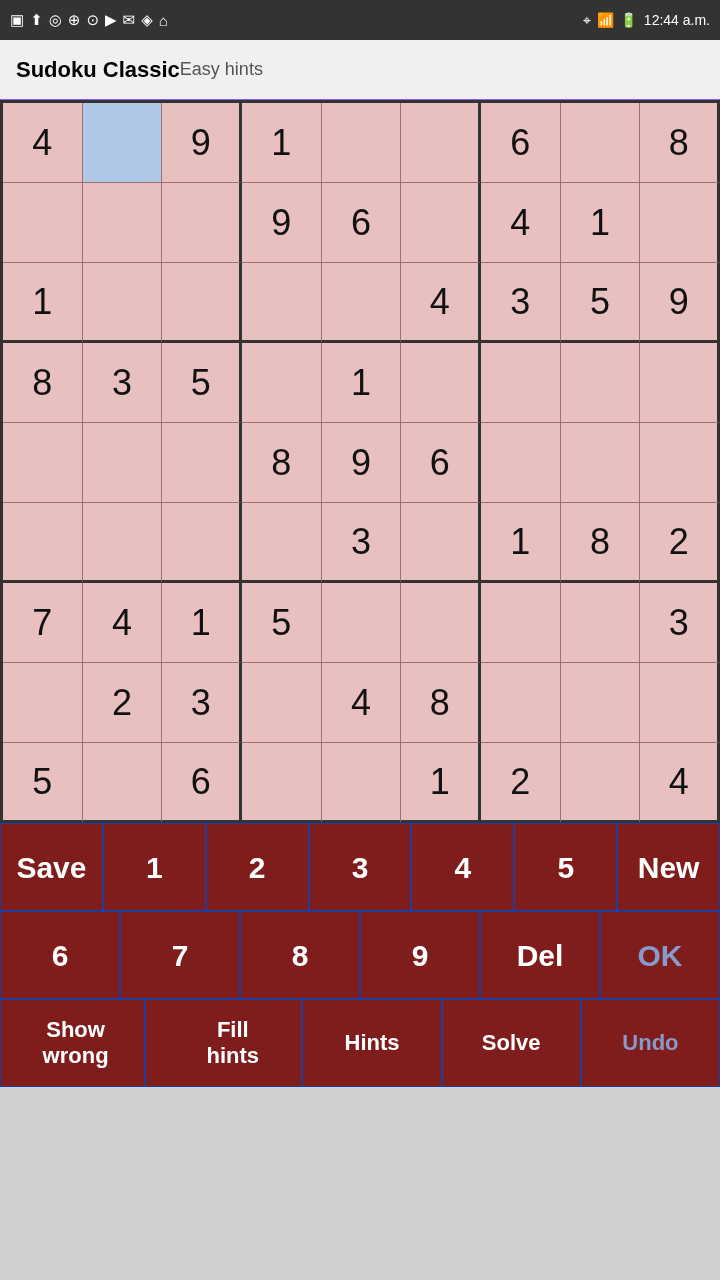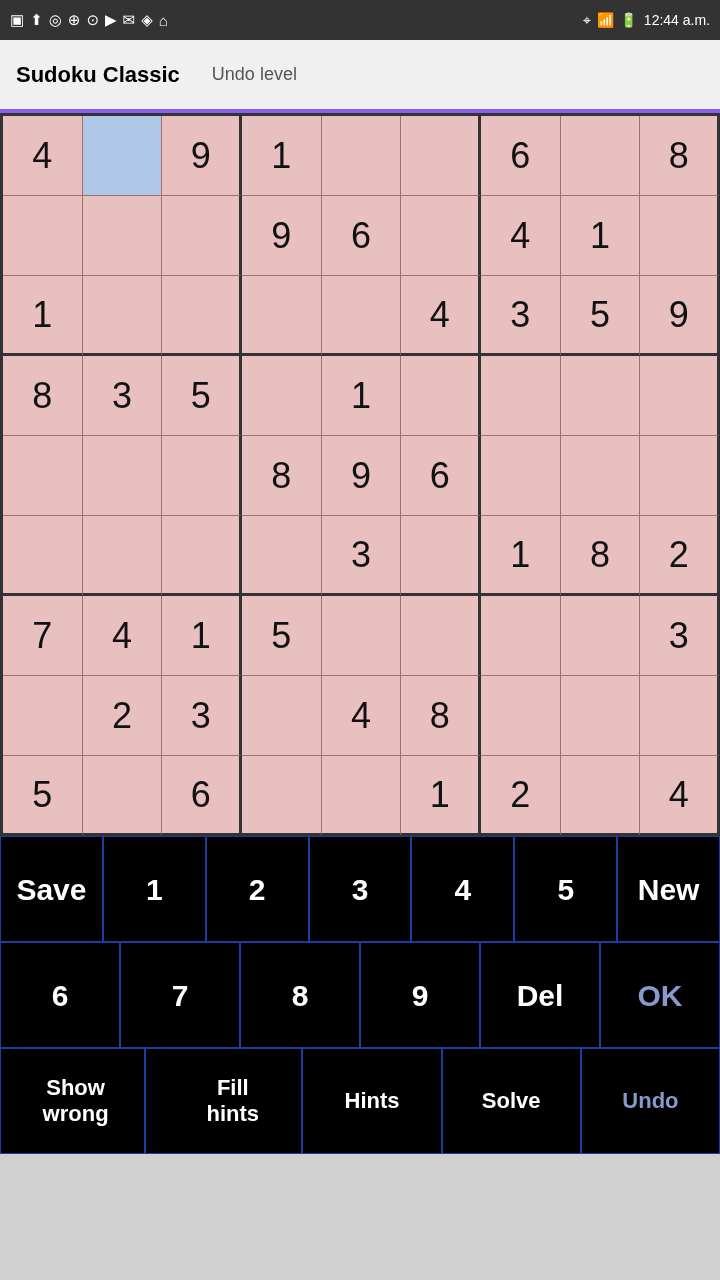--- a/index.html
+++ b/index.html
@@ -21,27 +21,27 @@
       padding: 0 10px;
       color: white;
       font-size: 15px;
     }
     .status-left { display: flex; gap: 6px; align-items: center; }
     .status-right { display: flex; gap: 6px; align-items: center; font-size: 14px; }
 
     
     #title-bar {
       width: 720px;
-      height: 73px;
+      height: 60px;
       background: #f0f0f0;
       display: flex;
       align-items: center;
       padding: 0 16px;
-      gap: 32px;
-      border-bottom: 4px solid #8b5cf6;
+      gap: 0;
+      border-bottom: 1px solid #8b5cf6;
     }
     #app-title {
       font-size: 22px;
       font-weight: bold;
       color: #000;
     }
     #level-label {
       font-size: 18px;
       color: #555;
     }
@@ -77,22 +77,22 @@
     #controls {
       width: 720px;
       background: #2255cc;
     }
     .ctrl-row {
       display: flex;
       width: 720px;
     }
     .ctrl-btn {
       flex: 1;
-      height: 106px;
-      background: #000000;
+      height: 88px;
+      background: #7f1d1d;
       border: 1px solid #1a3fa0;
       color: white;
       font-size: 30px;
       font-weight: bold;
       display: flex;
       align-items: center;
       justify-content: center;
       cursor: pointer;
       text-align: center;
       line-height: 1.1;
@@ -125,21 +125,21 @@
   <div class="status-right">
     <span>⌖</span>
     <span>📶</span>
     <span>🔋</span>
     <span>12:44 a.m.</span>
   </div>
 </div>
 
 <div id="title-bar">
   <span id="app-title">Sudoku Classic</span>
-  <span id="level-label">Undo level</span>
+  <span id="level-label">Easy hints</span>
 </div>
 
 <div id="sudoku-grid">
     <div class="cell">4</div>
     <div class="cell selected"></div>
     <div class="cell right-thick">9</div>
     <div class="cell">1</div>
     <div class="cell"></div>
     <div class="cell right-thick"></div>
     <div class="cell">6</div>

